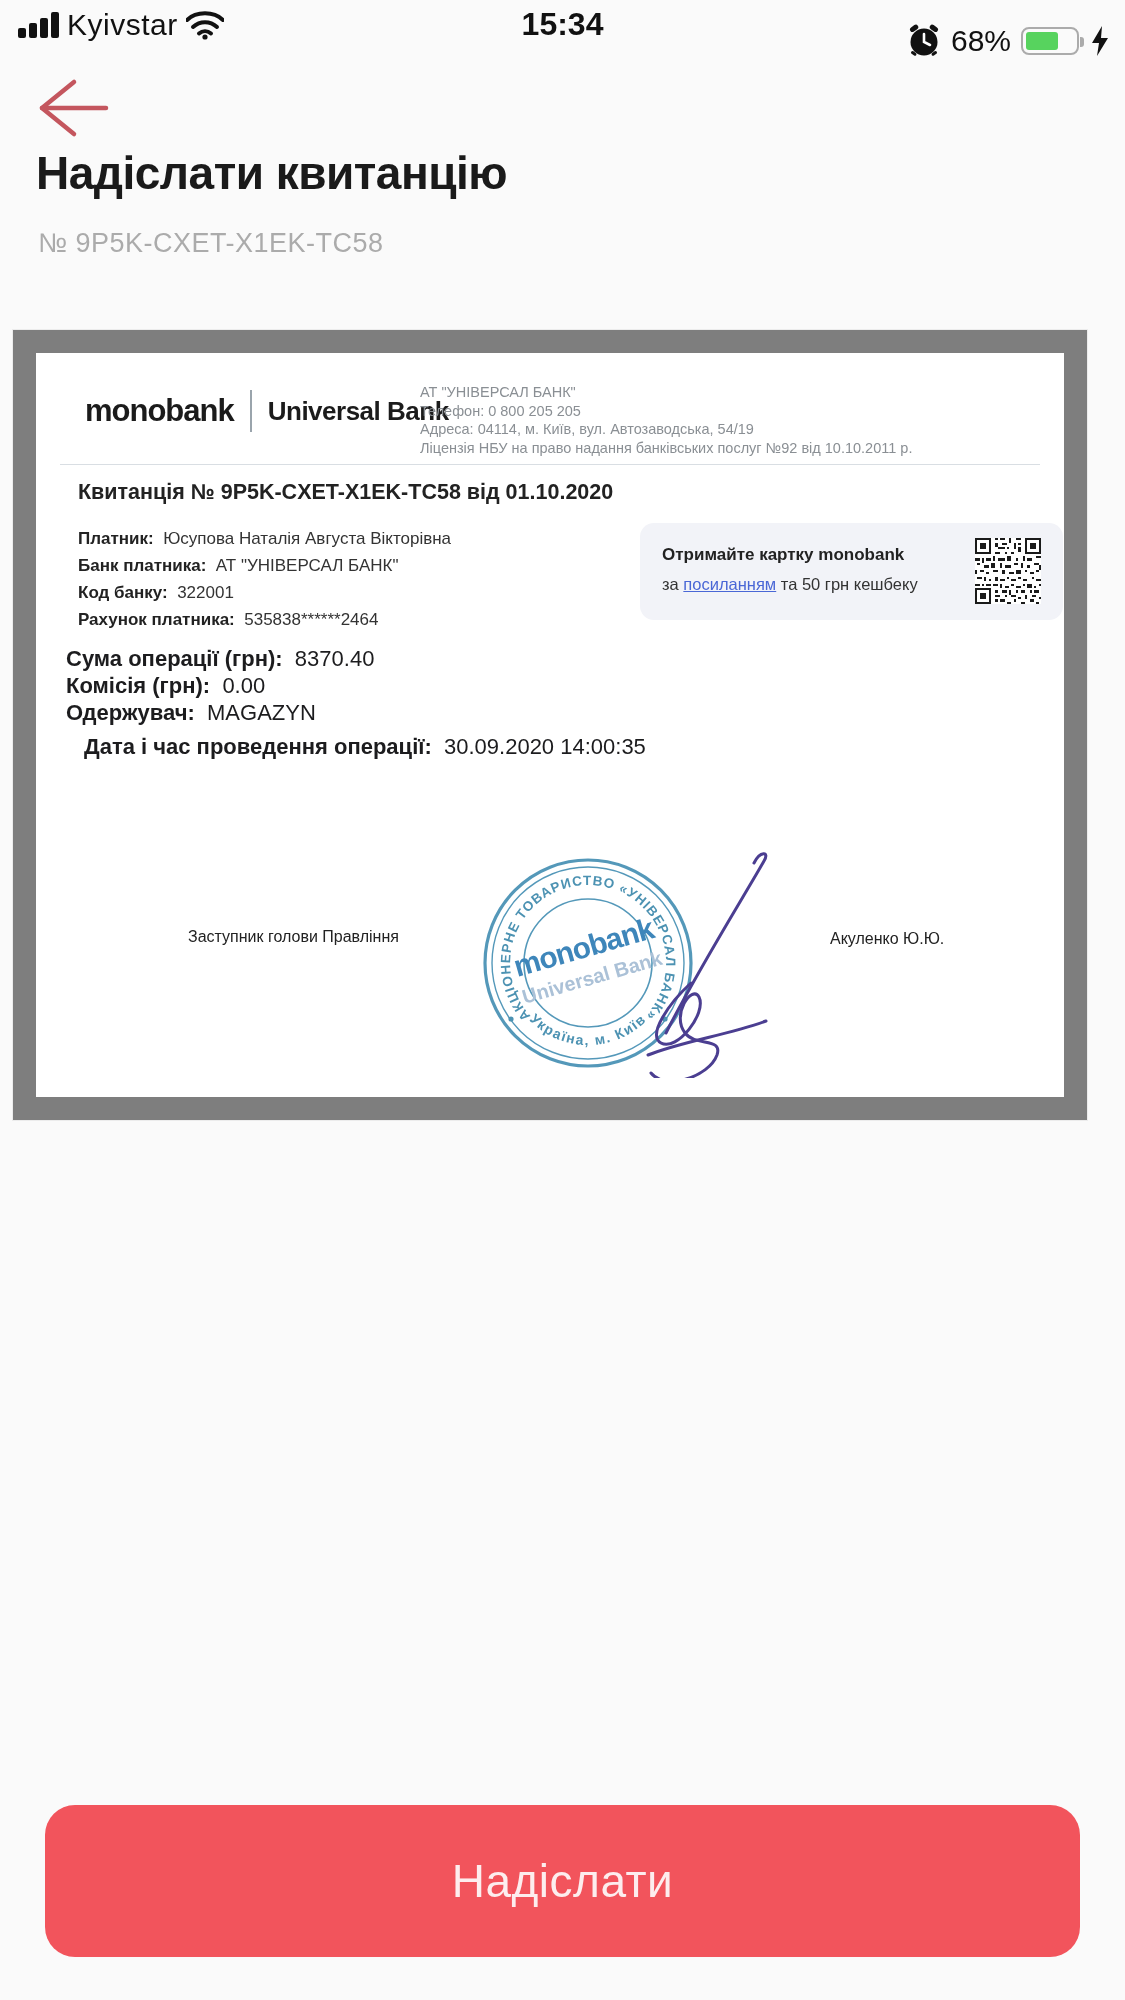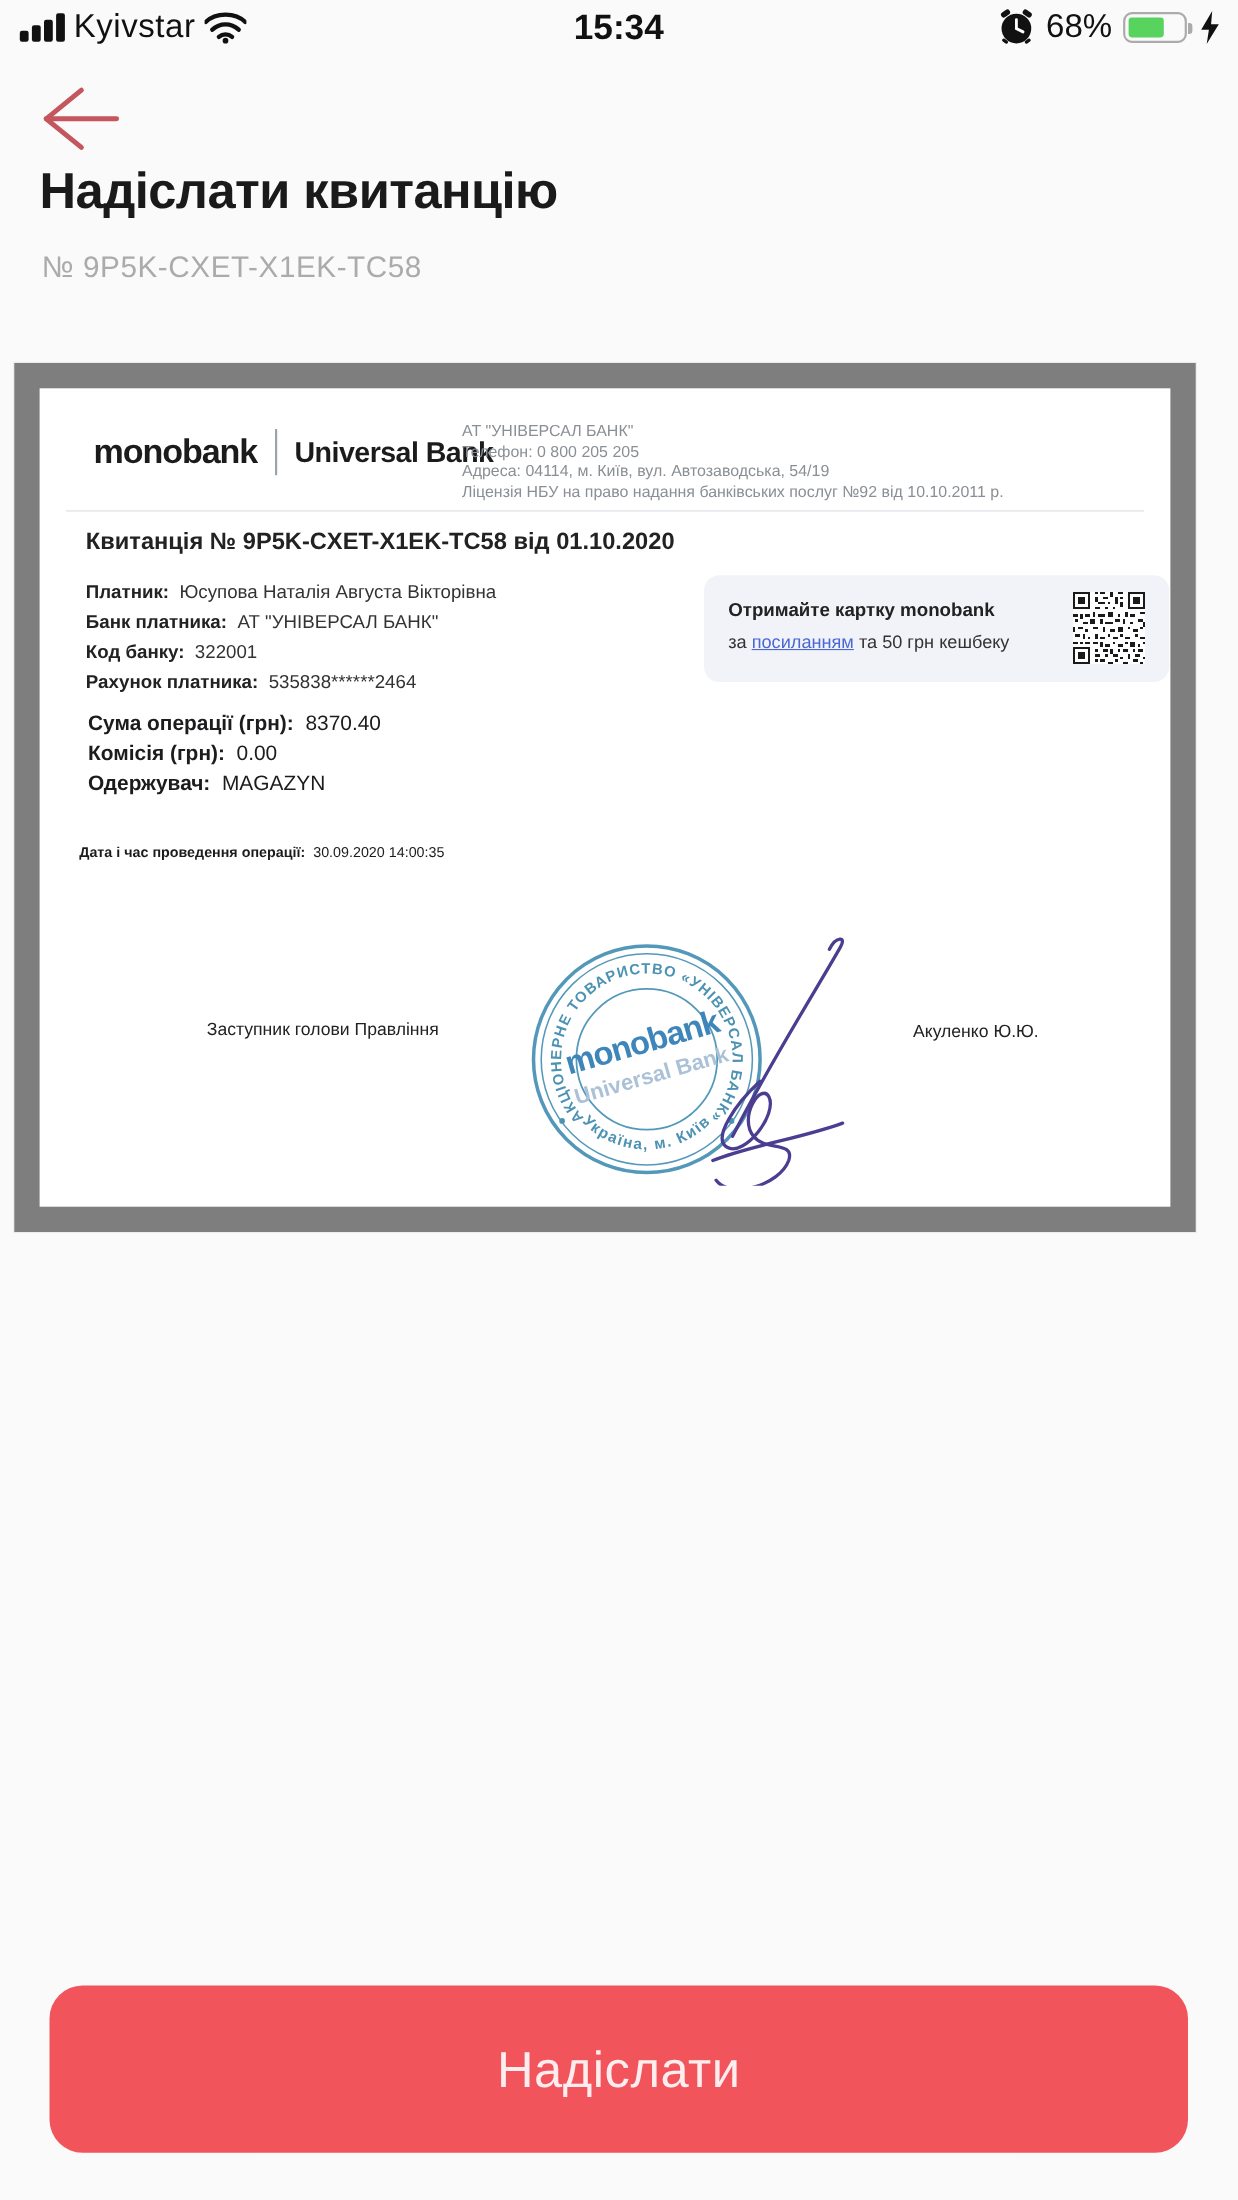--- a/index.html
+++ b/index.html
@@ -14,21 +14,21 @@
   
   .statusbar { position:absolute; top:0; left:0; width:1125px; height:52px;text-decoration:underline; }
   .sb-left { position:absolute; left:18px; top:8px; display:flex; align-items:center; gap:8px; }
   .signal { display:flex; align-items:flex-end; gap:3px; height:26px; }
   .signal i { display:block; width:8px; background:#111; border-radius:2px; }
   .signal i:nth-child(1){height:10px;} .signal i:nth-child(2){height:15px;}
   .signal i:nth-child(3){height:20px;} .signal i:nth-child(4){height:26px;}
   .carrier { font-size:30px; font-weight:400; color:#111; letter-spacing:.5px; }
   .sb-time { position:absolute; left:0; right:0; top:6px; text-align:center;
              font-size:32px; font-weight:700; color:#111; }
-  .sb-right { position:absolute; right:14px; top:8px; display:flex; align-items:center; gap:10px;text-align:right; }
+  .sb-right { position:absolute; right:14px; top:24px; display:flex; align-items:center; gap:10px;text-align:right; }
   .pct { font-size:30px; color:#111; }
   .battery { position:relative; width:58px; height:28px; border:2.5px solid #ABABAB;
              border-radius:8px; padding:3px; }
   .battery .fill { height:100%; background:#57D35E; border-radius:3px; }
   .battery .tip { position:absolute; right:-7px; top:8px; width:4px; height:10px;
                   background:#ABABAB; border-radius:0 3px 3px 0; }
   
   .back { position:absolute; left:34px; top:76px; width:76px; height:64px; cursor:pointer; }
   .page-title { position:absolute; left:36px; top:146px; font-size:46px; font-weight:700;
                 letter-spacing:-0.5px; color:#1a1a1a; }
@@ -45,22 +45,22 @@
   .logo-partner { font-size:26px; font-weight:700; letter-spacing:-0.5px; color:#1b1b1b; }
   .bank-info { position:absolute; left:384px; top:30px; font-size:14.5px; line-height:18.5px;
                color:#8A8F94; }
   .doc-hr { position:absolute; left:24px; right:24px; top:111px; height:1px; background:#D9DEE3; }
   .doc-title { position:absolute; left:42px; top:127px; font-size:21.5px; font-weight:700;
                color:#222; }
   
   .fields { position:absolute; left:42px; top:172px; font-size:17px; line-height:27px; }
   .fields .row b { font-weight:700; color:#222; }
   .fields .row span { color:#333; }
-  .amounts { position:absolute; left:44px; top:292px; font-size:19px; line-height:27px; }
-  .dt-row { position:absolute; left:36px; top:381px; font-size:13px;margin-top:33px; }
+  .amounts { position:absolute; left:30px; top:292px; font-size:22px; line-height:27px; }
+  .dt-row { position:absolute; left:48px; top:381px; font-size:22px; }
   .dt-row b { font-weight:700; }
   
   .promo { position:absolute; left:604px; top:170px; width:423px; height:97px;
            background:#F2F3F8; border-radius:14px; }
   .promo-l1 { position:absolute; left:22px; top:22px; font-size:17px; font-weight:700; color:#222; }
   .promo-l2 { position:absolute; left:22px; top:52px; font-size:16.5px; color:#333; }
   .promo-l2 a { color:#4A67D6; text-decoration:underline; cursor:pointer; }
   .qr { position:absolute; right:22px; top:15px; width:66px; height:66px; }
   
   .sig-position { position:absolute; left:104px; top:575px; font-size:16px; color:#222;margin-left:48px; }

